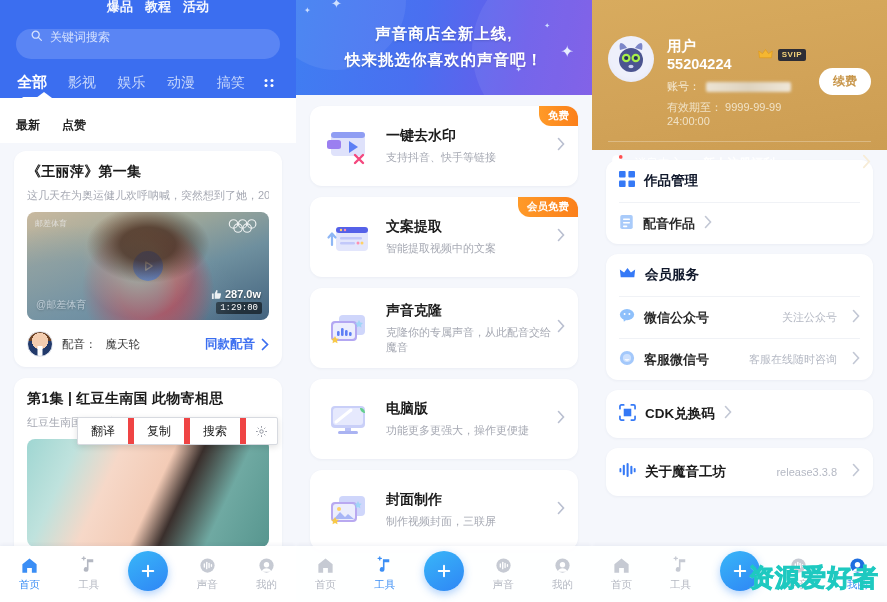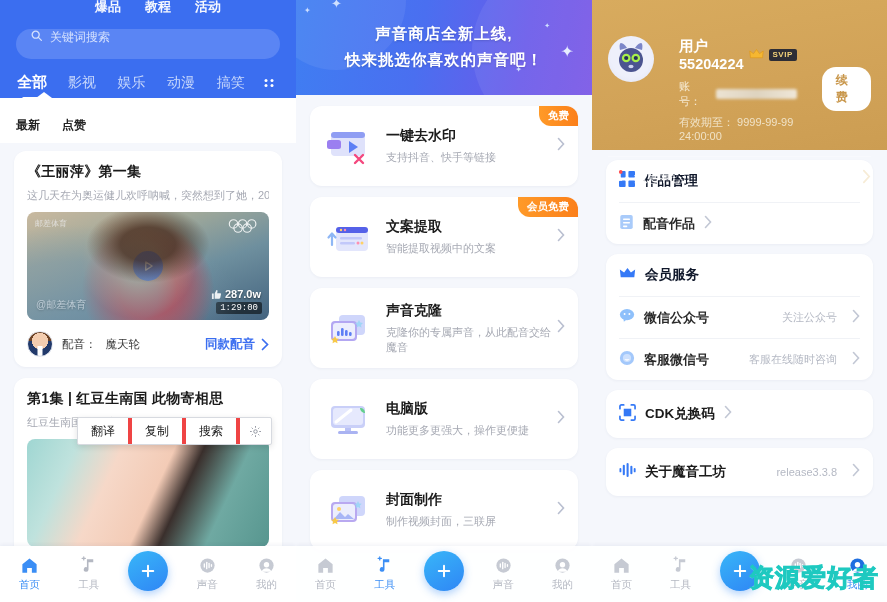--- a/index.html
+++ b/index.html
@@ -13,21 +13,21 @@
   .p1 { width:296px; }
   .p2 { width:296px; }
   .p3 { width:295px; }
 
   
   .home-header {
     background:#3b6ef0; padding:0 16px 0 16px; position:relative;
     height:110px;
   }
   .top-tabs {
-    display:flex; gap:24px; justify-content:center; align-items:flex-end;
+    display:flex; gap:12px; justify-content:center; align-items:flex-end;
     height:14px; overflow:hidden; padding-left:20px;
   }
   .top-tabs span { color:#ffffff; font-size:13px; font-weight:600; opacity:.95; line-height:14px; }
   .search-box {
     margin-top:15px; height:30px; background:#5a85f4; border-radius:15px;
     display:flex; align-items:flex-start; padding:0 14px; gap:7px;
   }
   .search-box .ph { color:#d4e0fd; font-size:12px; }
   .svg-ic { display:block; }
   .cat-tabs {
@@ -111,21 +111,21 @@
   .avatar-sm::after{content:"";position:absolute;left:50%;top:58%;transform:translateX(-50%);width:5px;height:12px;background:#fff;}
   .fc-foot .vo { font-size:11.5px; color:#3b3b3b; }
   .fc-foot .link { margin-left:auto; font-size:12.5px; color:#3b6ef0; font-weight:700; display:flex; align-items:center; gap:6px;justify-content:space-between; }
 
   .ctx-menu {
     position:absolute; left:77px; top:417px; background:#fff; border:1px solid #d7dae0;
     display:flex; height:28px; border-radius:2px; box-shadow:0 2px 6px rgba(0,0,0,.12); z-index:9;
   }
   .ctx-menu div {
     padding:0 13px; display:flex; align-items:center; justify-content:center;
-    font-size:12px; color:#1b1b1b; border-right:4px solid #ef4444;
+    font-size:12px; color:#1b1b1b; border-right:6px solid #ef4444;
   }
   .ctx-menu div:last-child { border-right:none; padding:0 9px; }
 
   
   .tool-banner {
     height:95px; position:relative; overflow:hidden;
     background:linear-gradient(100deg,#3f7ef2 0%,#4a6ff0 42%,#6a5bea 76%,#7a57e6 100%);
     display:flex; flex-direction:column; align-items:center; justify-content:center; gap:5px;
   }
   .tool-banner .bl {
@@ -150,21 +150,21 @@
     position:absolute; right:0; top:0; background:linear-gradient(90deg,#ff9a28,#fb7f1a);
     color:#fff; font-size:10.5px; font-weight:600; padding:3px 9px;
     border-radius:0 12px 0 12px;
   }
 
   
   .prof-header {
     height:150px; background:linear-gradient(170deg,#d8ab5e 0%,#d2a358 55%,#cc9d52 100%);
     padding:36px 16px 0; position:relative;
   }
-  .prof-row { display:flex; align-items:flex-start; gap:25px; }
+  .prof-row { display:flex; align-items:flex-start; gap:13px; }
   .prof-ava {
     width:46px; height:46px; border-radius:50%; flex:0 0 46px;
     background:radial-gradient(circle at 50% 45%, #eef0fb 0 58%, #dfe3f5 100%);
     position:relative; overflow:hidden;
   }
   .prof-info { flex:1; padding-top:1px; }
   .prof-name { font-size:14.5px; font-weight:700; color:#fff; display:flex; align-items:center; gap:5px; }
   .svip {
     background:#2d2d35; color:#f3d27a; font-size:8px; font-weight:700;
     padding:1.5px 4px; border-radius:2px; letter-spacing:.5px;

